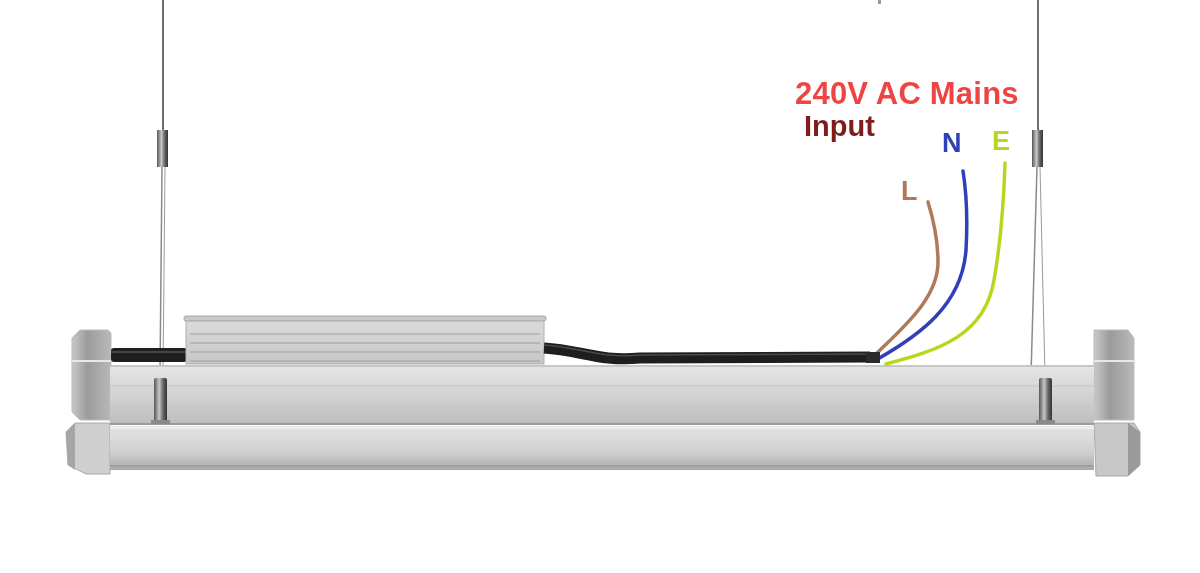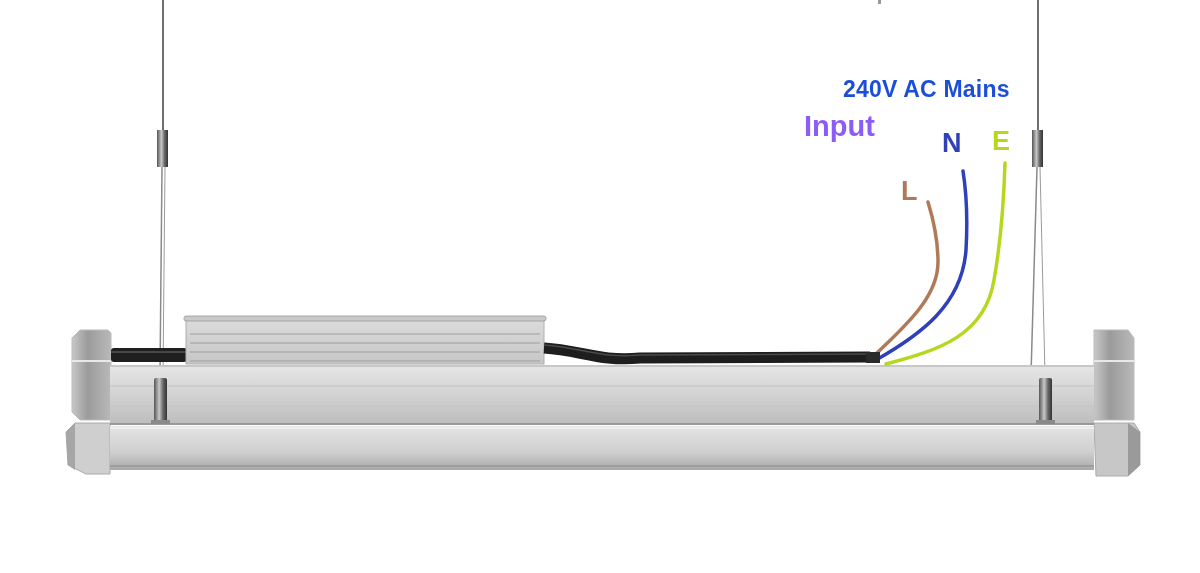--- a/index.html
+++ b/index.html
@@ -1,20 +1,20 @@
 <!DOCTYPE html>
 <html><head>
 <meta charset="utf-8">
 <style>
   html, body { margin: 0; padding: 0; background: #ffffff; }
   body { width: 1200px; height: 573px; position: relative; overflow: hidden; font-family: "Liberation Sans", sans-serif; }
   #stage { position: absolute; left: 0; top: 0; width: 1200px; height: 573px; }
   .label { position: absolute; font-family: "Liberation Sans", sans-serif; font-weight: bold; white-space: nowrap; }
-  .title1 { left: 795px; top: 76px; font-size: 23px; color: #1d4ed8; letter-spacing: 0.2px; margin-left: 48px; }
-  .title2 { left: 804px; top: 110px; font-size: 29px; color: #8b5cf6; }
+  .title1 { left: 795px; top: 76px; font-size: 31px; color: #ef4444; letter-spacing: 0.2px; }
+  .title2 { left: 804px; top: 110px; font-size: 29px; color: #7f1d1d; }
   .wire-l { left: 901px; top: 176px; font-size: 27px; color: #b07a58; }
   .wire-n { left: 942px; top: 128px; font-size: 27px; color: #3040b8; }
   .wire-e { left: 992px; top: 126px; font-size: 27px; color: #b5d81f; }
 </style>
 </head>
 <body>
 
 <div id="stage">
   <svg width="1200" height="573" viewBox="0 0 1200 573" xmlns="http://www.w3.org/2000/svg">
     <defs>

